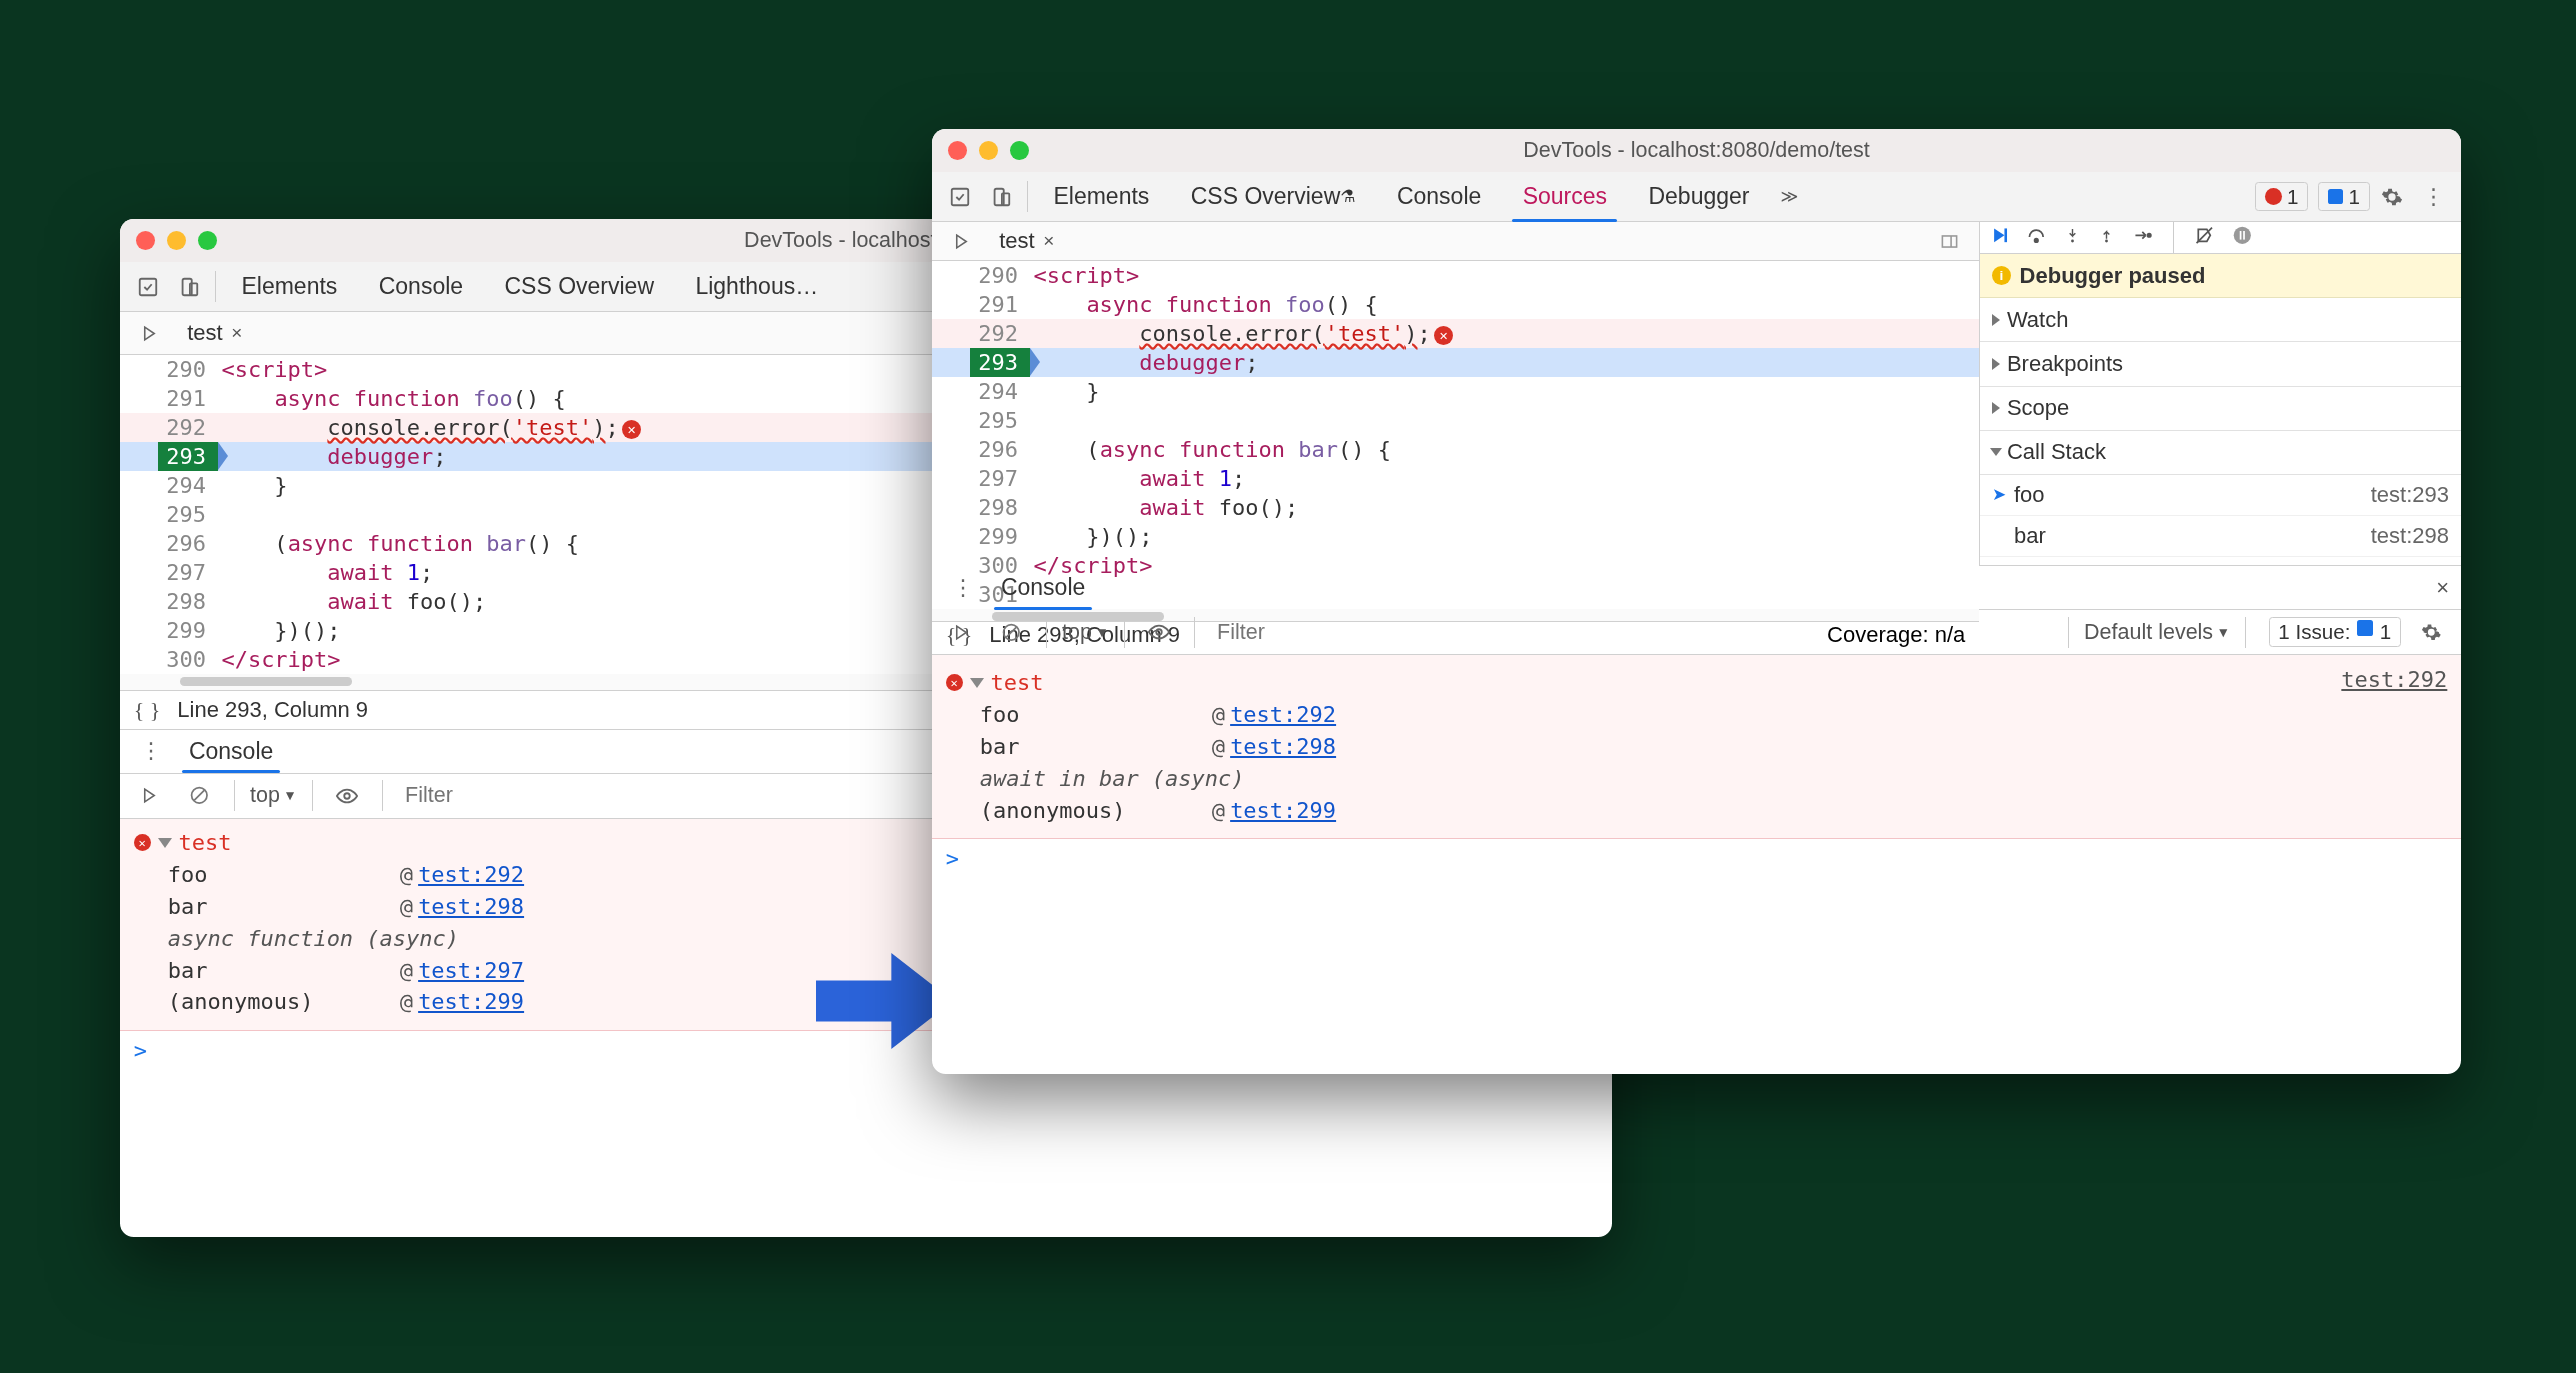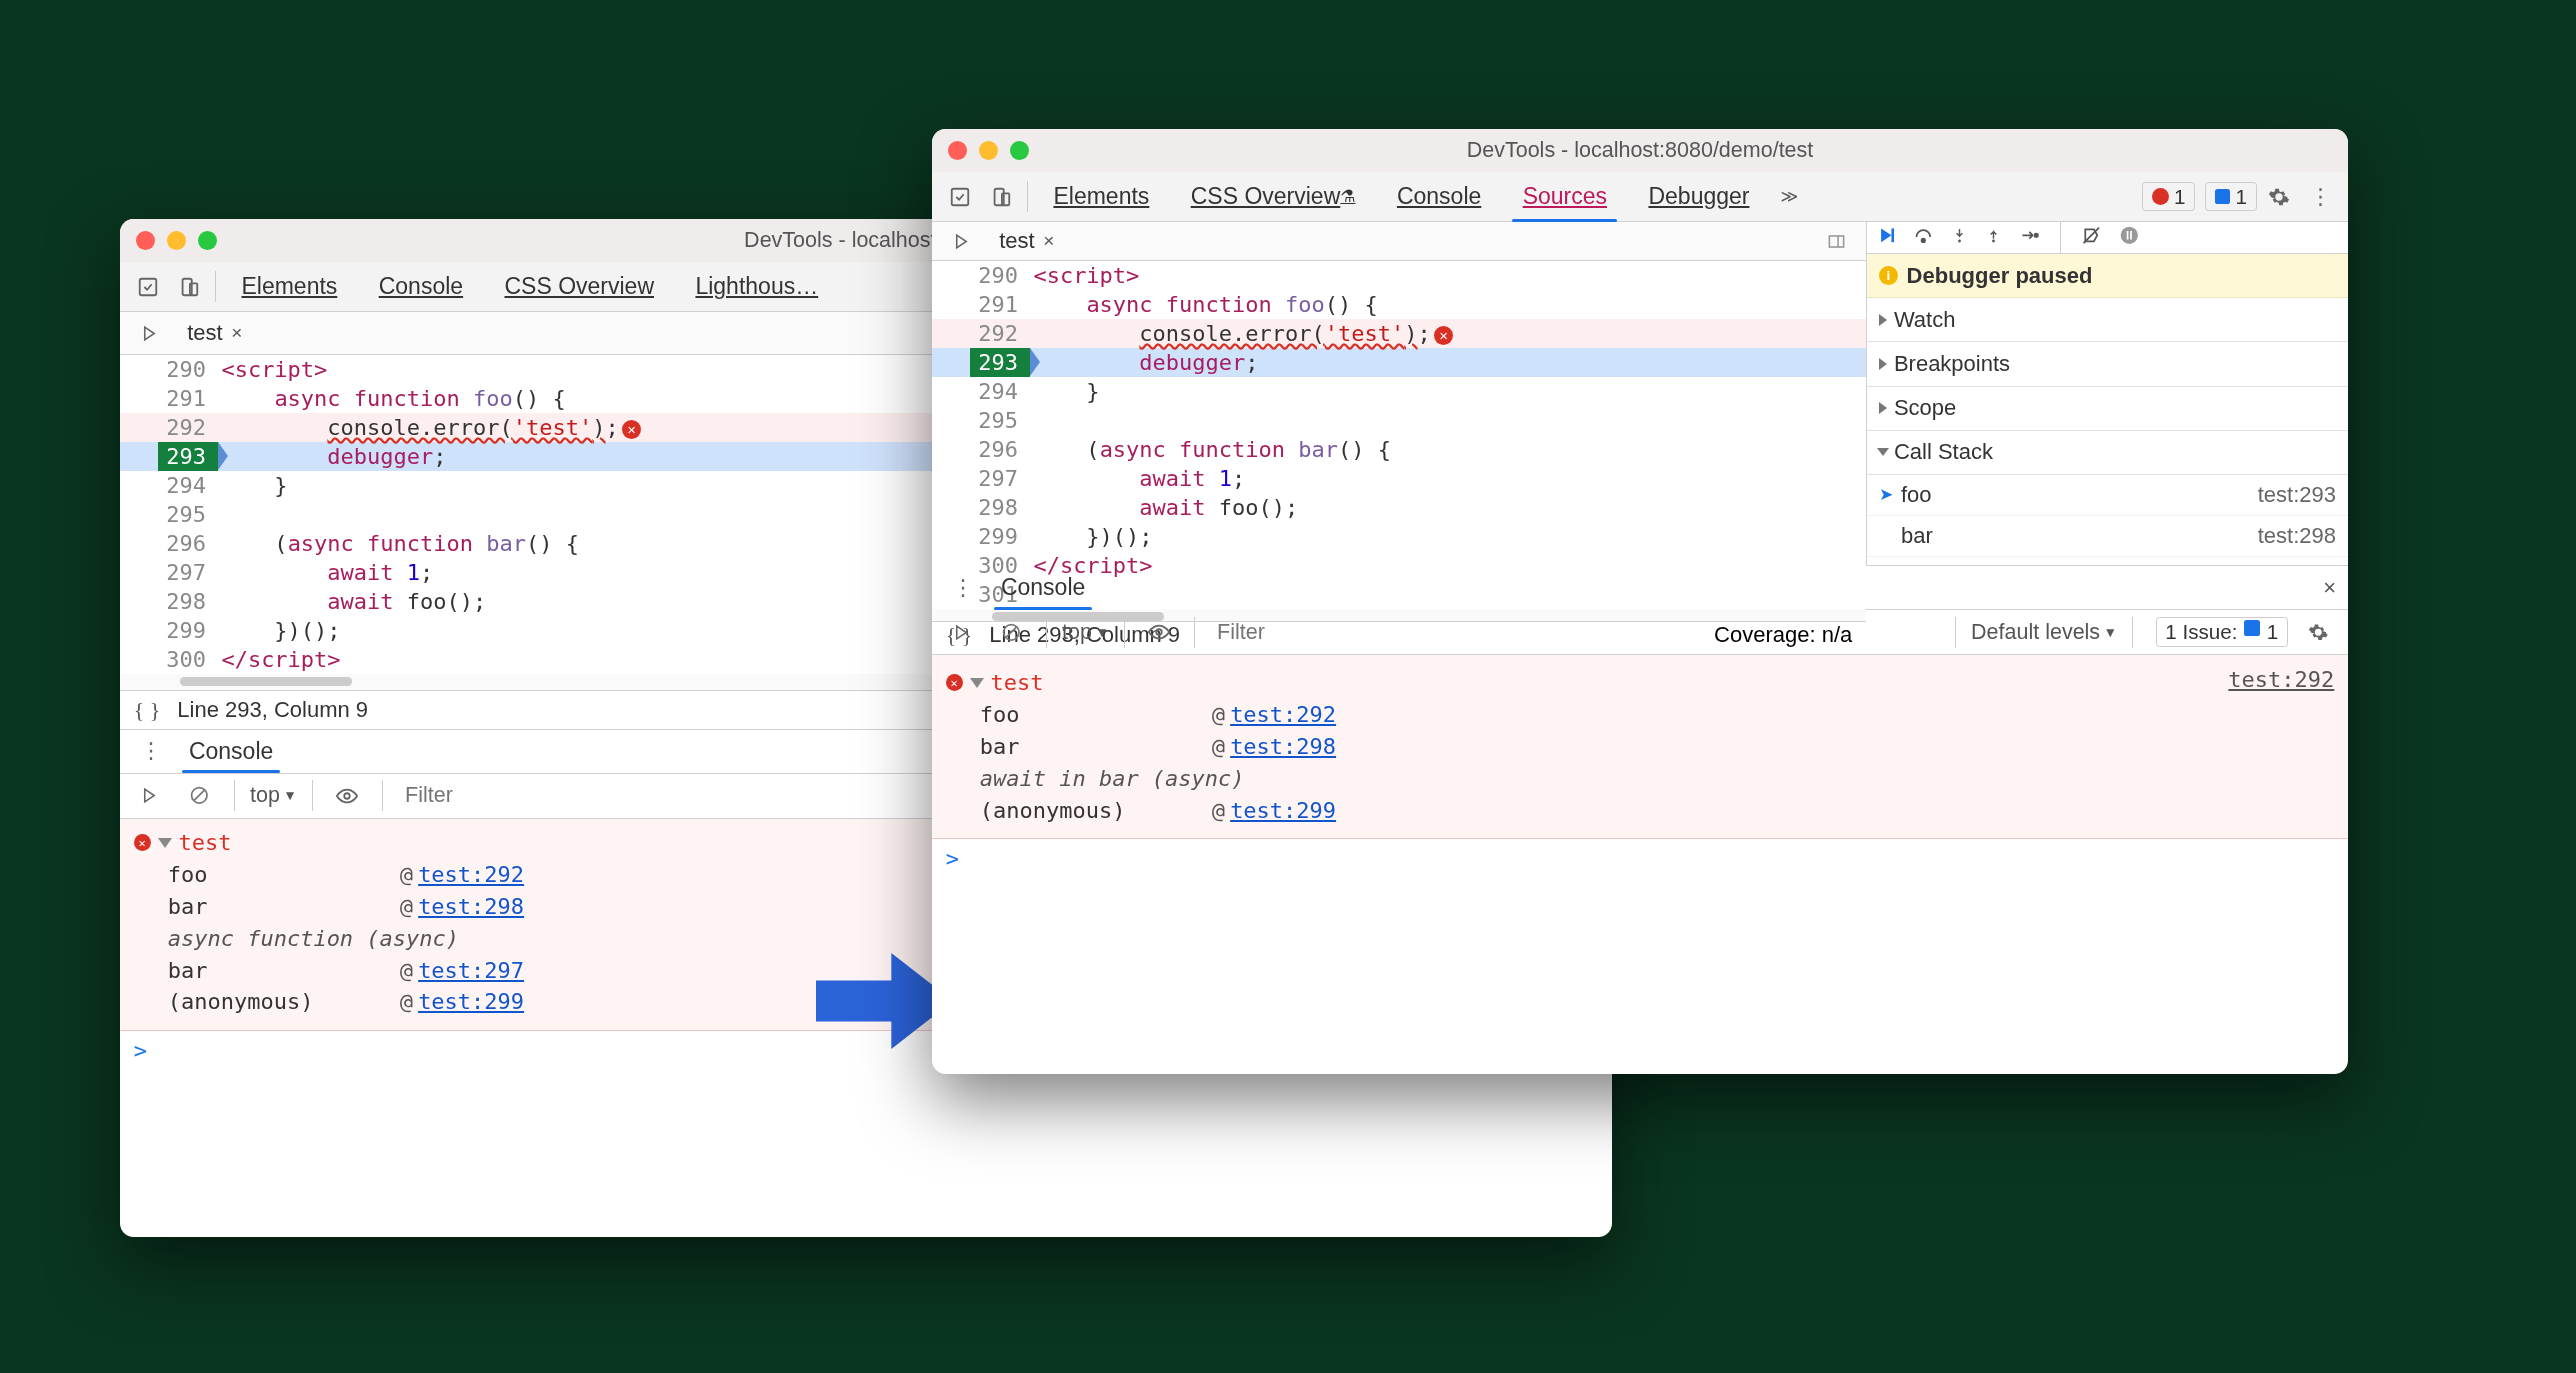--- a/index.html
+++ b/index.html
@@ -13,21 +13,21 @@
   color: #333;
 }
 .window {
   position: absolute;
   background: #fff;
   border-radius: 13.7px;
   box-shadow: 0 26px 69px rgba(0,0,0,0.5);
   overflow: hidden;
 }
 .win-left { left: 120px; top: 219px; width: 1492px; height: 1018px; }
-.win-right { left: 932px; top: 129px; width: 1416px; height: 945px; }
+.win-right { left: 932px; top: 129px; width: 1529px; height: 945px; }
 
 .titlebar {
   height: 43px; display: flex; align-items: center; padding: 0 15.5px;
   background: #f0ecec;
   position: relative;
 }
 .traffic { display: flex; gap: 12px; }
 .dot { width: 19px; height: 19px; border-radius: 50%; }
 .dot.red { background: #ff5f57; }
 .dot.yellow { background: #febc2e; }
@@ -36,21 +36,21 @@
 
 .tabbar {
   height: 50px; display: flex; align-items: center; padding: 0 8.6px;
   background: #f3f3f3; border-bottom: 0.9px solid #d0d0d0;
   gap: 3.4px;
 }
 .iconbtn {
   width: 38px; height: 38px; display: inline-flex; align-items: center; justify-content: center;
   color: #666; cursor: pointer;
 }
-.tabitem { padding: 0 19px; color: #333; font-size: 23px; height: 100%; display: flex; align-items: center; cursor: pointer; position: relative; text-decoration: underline; }
+.tabitem { padding: 0 19px; color: #333; font-size: 23px; height: 100%; display: flex; align-items: center; cursor: pointer; position: relative; }
 .tabitem.active { color: #be185d; }
 .tabitem.active::after { content:''; position: absolute; bottom:-0.9px; left:8.6px; right:8.6px; height:3.4px; background:#1a73e8; border-radius:1.7px; }
 .tabsep { width:0.9px; height:31px; background:#ccc; margin:0 3.4px; }
 .spacer { flex: 1; }
 .overflow-icon { font-size: 17px; color:#555; margin: 0 8.6px; cursor:pointer; }
 .badge { display:inline-flex; align-items:center; gap:5.2px; border:0.9px solid #ccc; border-radius:3.4px; padding:1.7px 8.6px; font-size:20.6px; margin-left:6.9px; cursor:pointer; }
 .badge .ci { width:17px; height:17px; border-radius:50%; display:inline-block; }
 .badge .ci.err { background:#d93025; }
 .badge .ci.msg { background:#1a73e8; width:15.5px; height:15.5px; border-radius:2.6px; }
 

